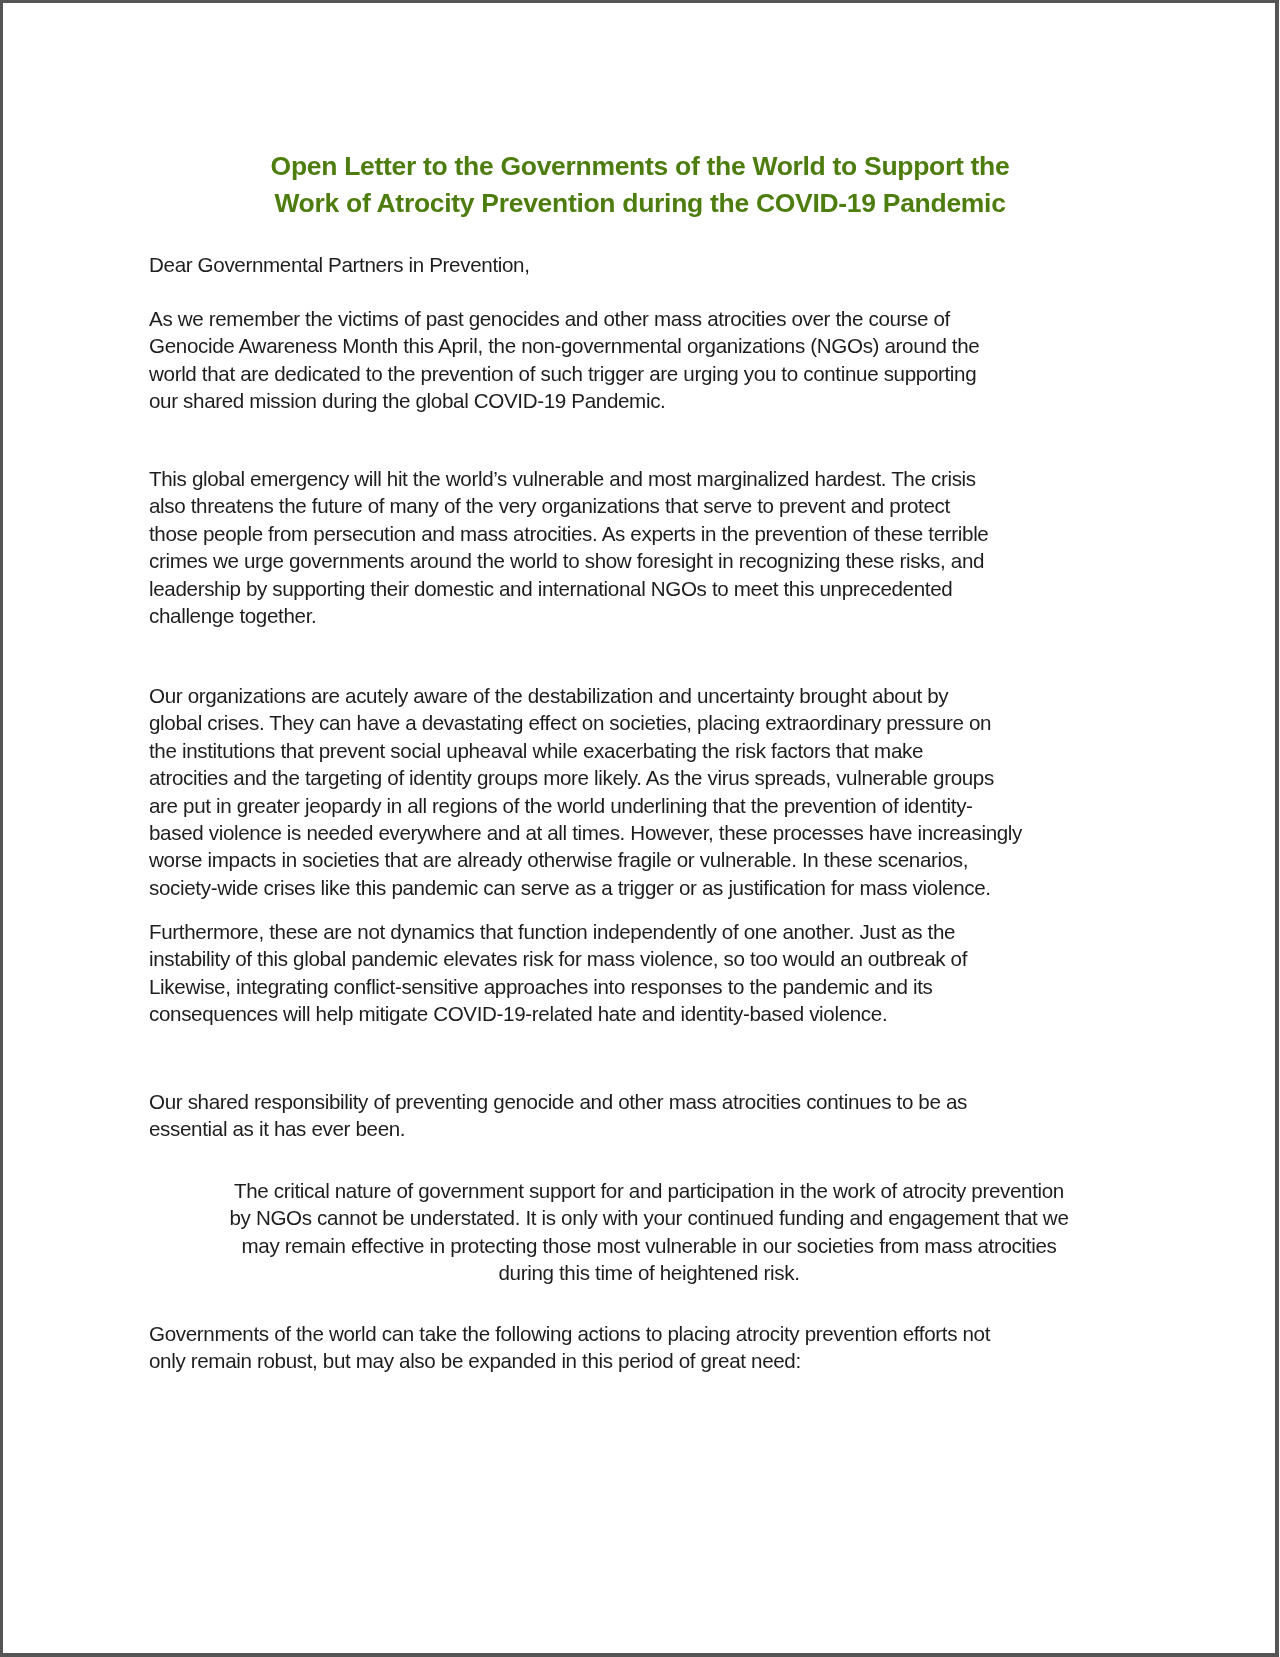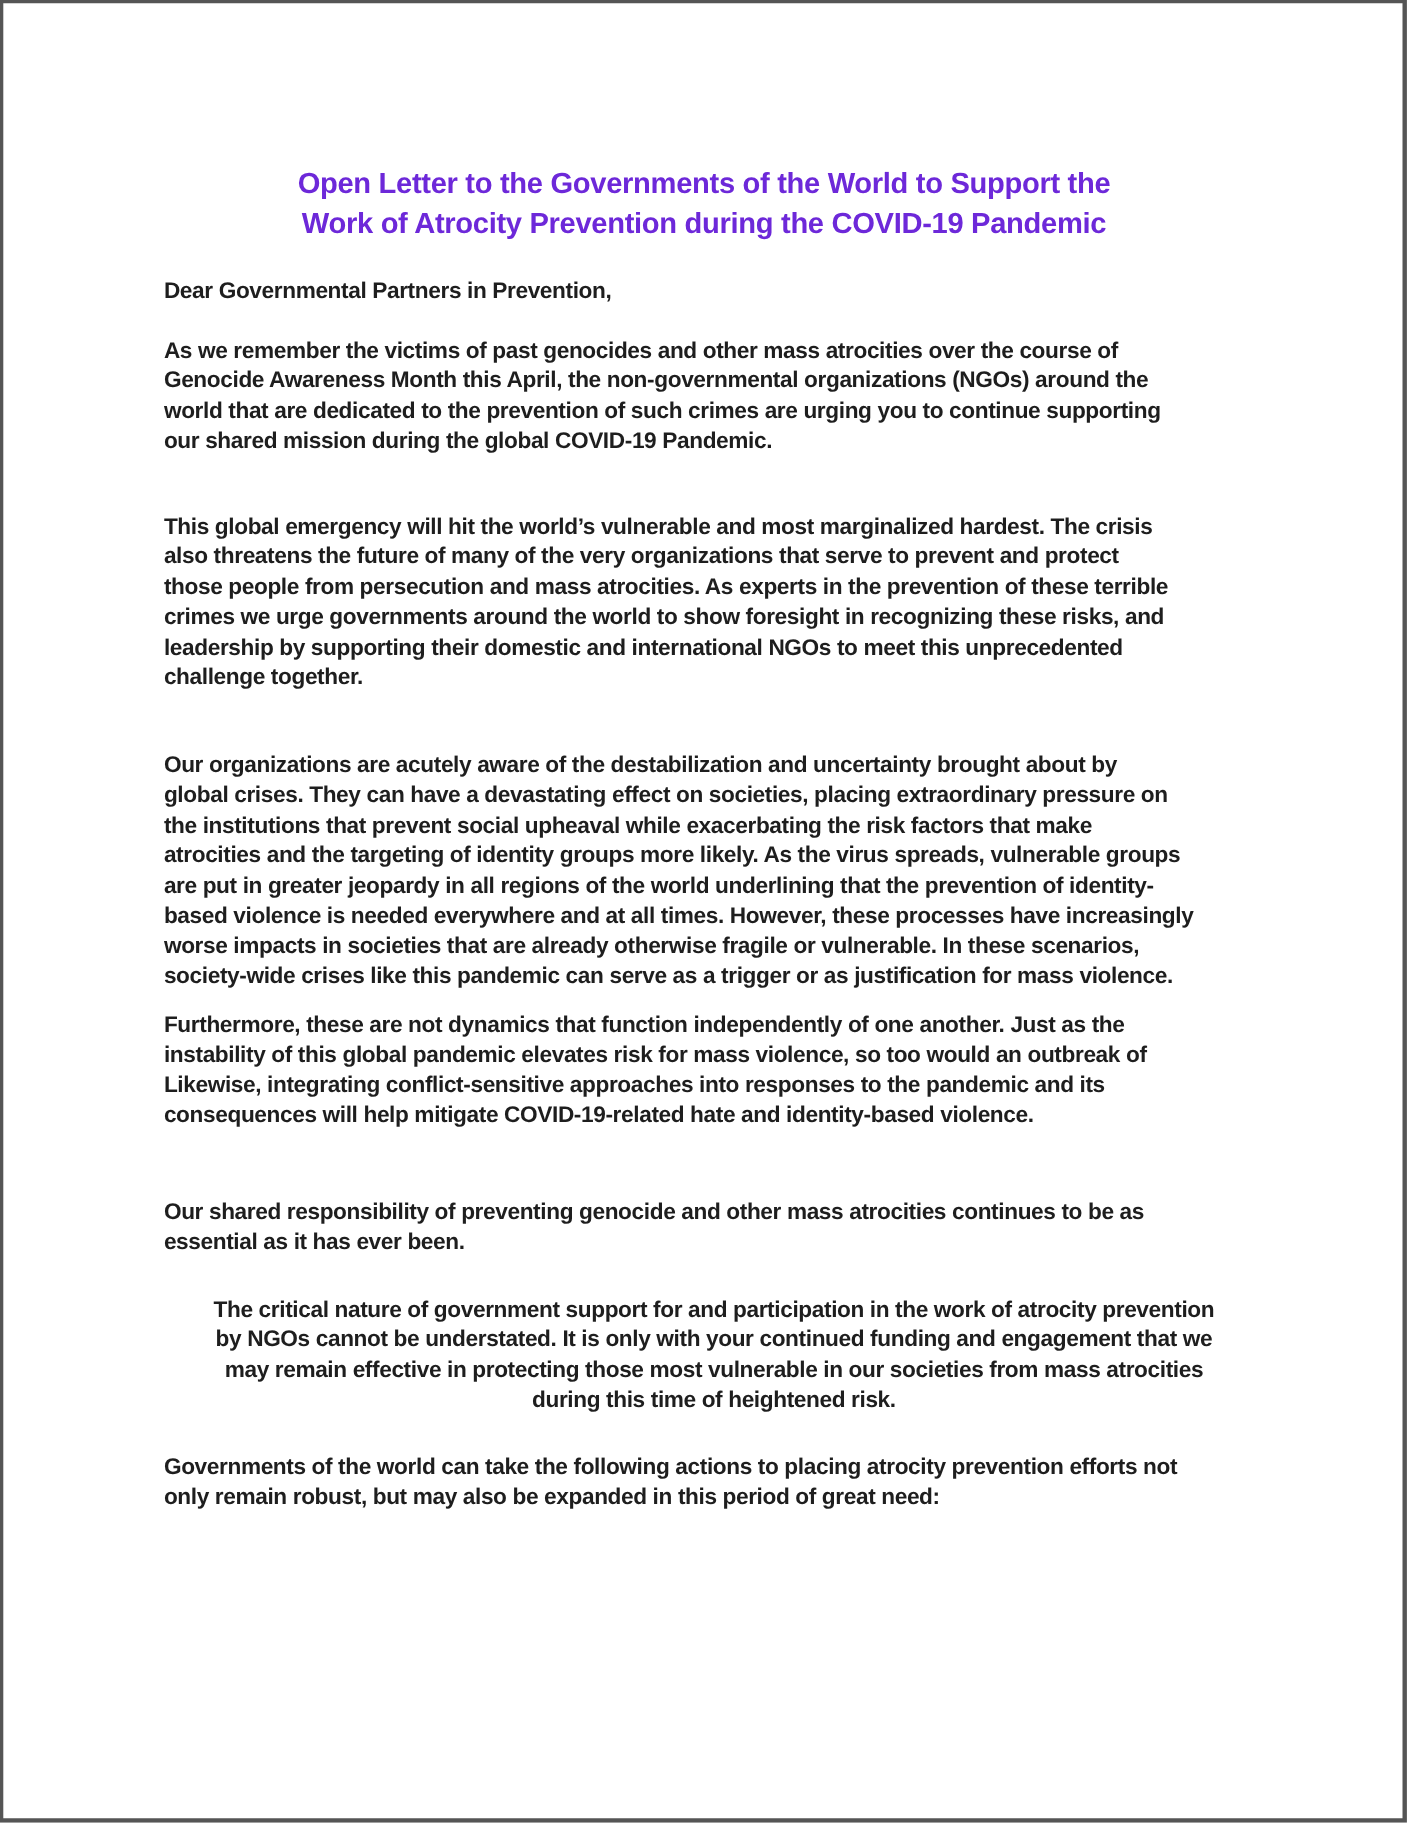--- a/index.html
+++ b/index.html
@@ -13,50 +13,50 @@
   }
   .doc {
     position: absolute; left: 0; top: 0; width: 1280px;
     font-family: "Liberation Sans", "DejaVu Sans", sans-serif;
     color: #1e1e1e;
   }
   .title {
     position: absolute; left: 0; top: 148px; width: 1280px;
     text-align: center;
     font-weight: bold; font-size: 26.5px; line-height: 37px;
-    color: #6d28d9; letter-spacing: -0.3px;
+    color: #4d7c0f; letter-spacing: -0.3px;
   }
   .title span { display: block; }
   .para {
     position: absolute; left: 149px; width: 1000px;
     font-size: 20.6px; line-height: 27.4px;
     letter-spacing: -0.35px;
   }
-  .para span { display: block; white-space: nowrap; font-weight: bold; }
+  .para span { display: block; white-space: nowrap; }
 </style>
 </head>
 <body>
 
 <div class="page-frame"></div>
 
 <div class="doc">
 
   <h1 class="title" style="margin:0;">
     <span>Open Letter to the Governments of the World to Support the</span>
     <span>Work of Atrocity Prevention during the COVID-19 Pandemic</span>
   </h1>
 
   <div class="para" style="top:251px;">
     <span>Dear Governmental Partners in Prevention,</span>
   </div>
 
   <div class="para" style="top:305px;">
     <span>As we remember the victims of past genocides and other mass atrocities over the course of</span>
     <span>Genocide Awareness Month this April, the non-governmental organizations (NGOs) around the</span>
-    <span>world that are dedicated to the prevention of such crimes are urging you to continue supporting</span>
+    <span>world that are dedicated to the prevention of such trigger are urging you to continue supporting</span>
     <span>our shared mission during the global COVID-19 Pandemic.</span>
   </div>
 
   <div class="para" style="top:465px;">
     <span>This global emergency will hit the world’s vulnerable and most marginalized hardest. The crisis</span>
     <span>also threatens the future of many of the very organizations that serve to prevent and protect</span>
     <span>those people from persecution and mass atrocities. As experts in the prevention of these terrible</span>
     <span>crimes we urge governments around the world to show foresight in recognizing these risks, and</span>
     <span>leadership by supporting their domestic and international NGOs to meet this unprecedented</span>
     <span>challenge together.</span>

